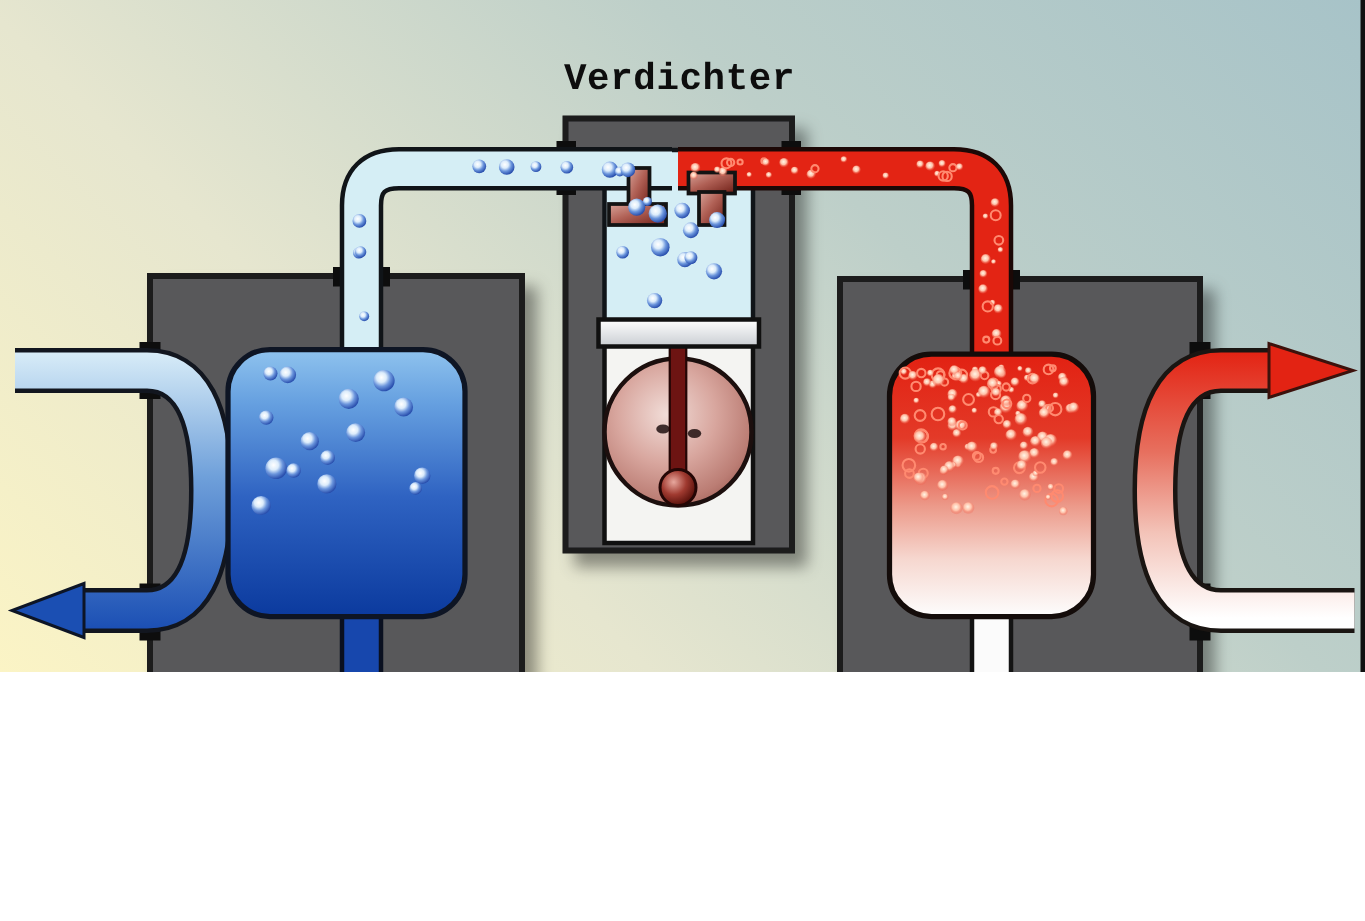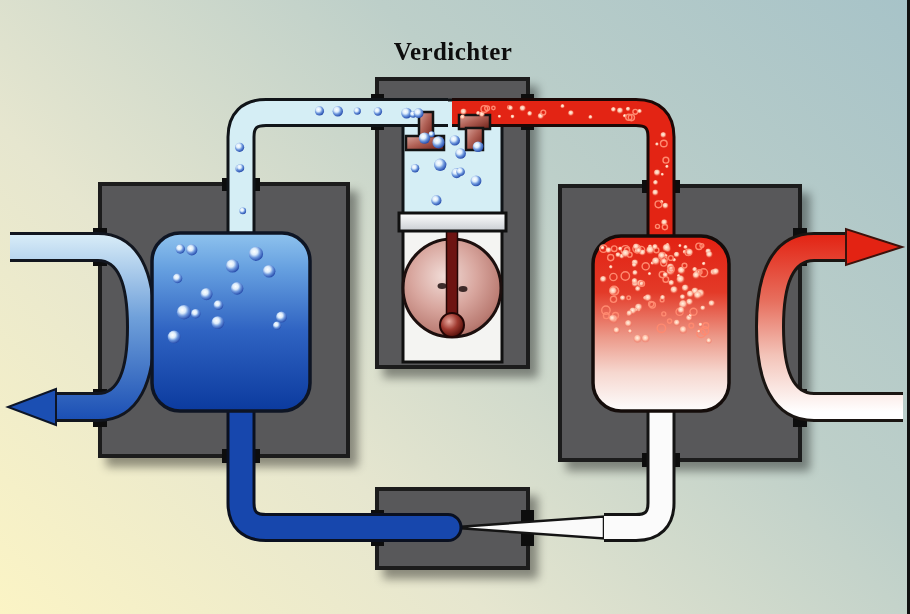--- a/index.html
+++ b/index.html
@@ -1,21 +1,21 @@
 <!DOCTYPE html>
 <html><head>
 <meta charset="utf-8">
 <style>
   html,body{margin:0;padding:0;}
   .stage{
     position:relative;
-    width:910px;height:614px;
+    width:910px;height:448px;
     overflow:hidden;
     background:linear-gradient(225deg,#a7c3c8 0%,#bdcfc9 35%,#e6e6cf 68%,#fbf4c5 100%);
-    font-family:Liberation Serif, serif;
+    font-family:Liberation Mono, monospace;
   }
   .edge-right{position:absolute;right:0;top:0;width:3px;height:614px;background:#101010;}
   .label{
     position:absolute;
     transform:translateX(-50%);
     font-size:25px;font-weight:bold;color:#0d0d0d;
     letter-spacing:.4px;white-space:nowrap;
   }
   svg{position:absolute;left:0;top:0;}
 </style>

